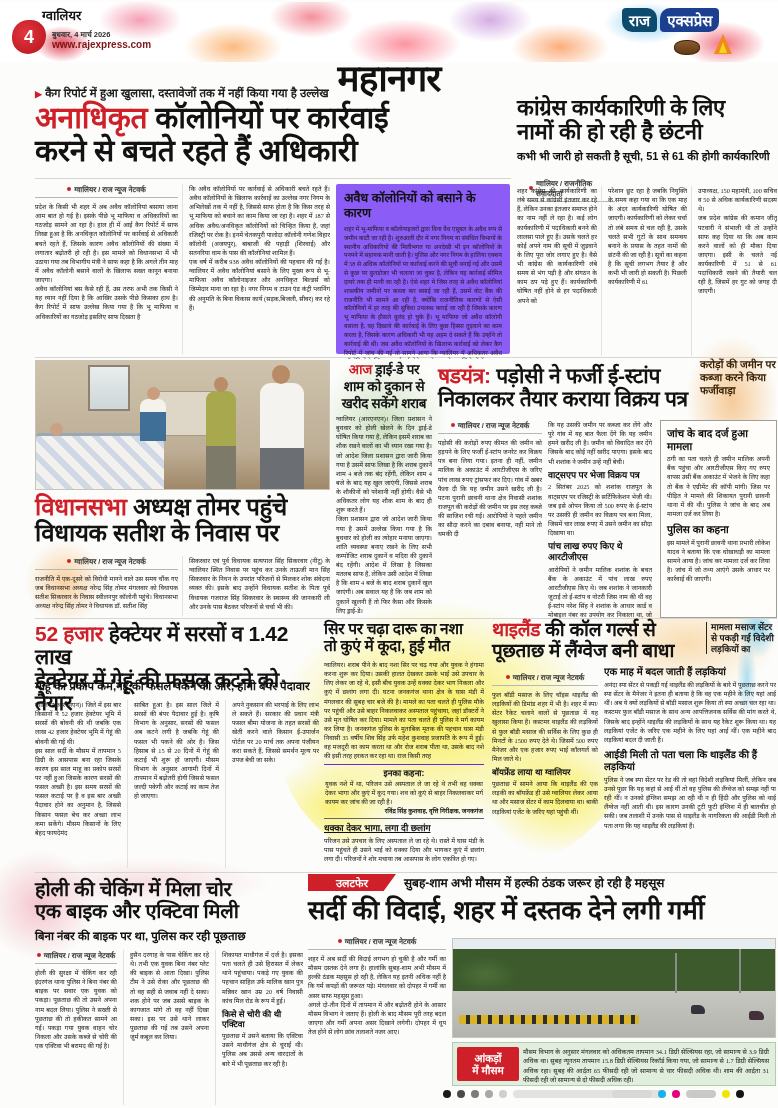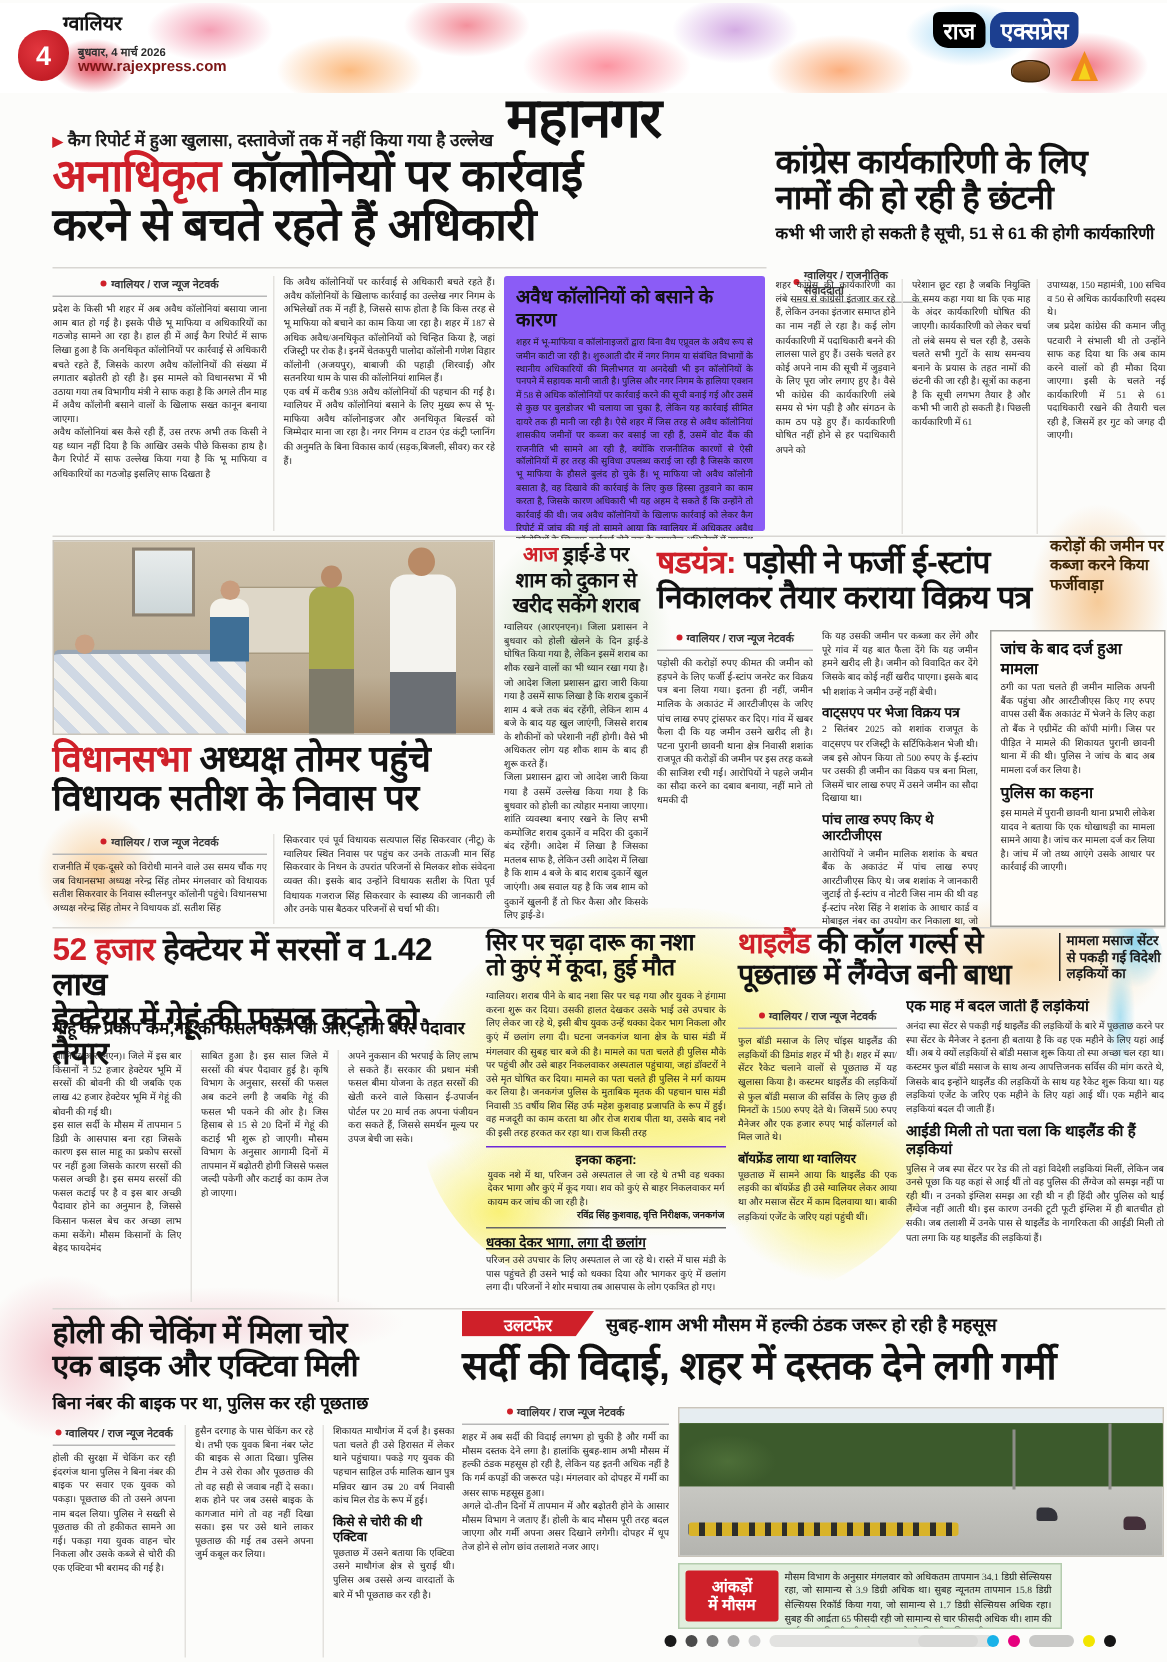--- a/index.html
+++ b/index.html
@@ -63,21 +63,21 @@
 
   <div class="band"></div>
   <div class="abs z2" style="left:42px;top:6px;font:700 13px 'Liberation Sans',sans-serif;color:#141414;">ग्वालियर</div>
   <div class="pgnum">
       <span>4</span>
     </div>
   <div class="abs z2" style="left:52px;top:29px;font:700 7.5px 'Liberation Sans',sans-serif;color:#2c2c2c;">बुधवार, 4 मार्च 2026</div>
   <div class="abs z2" style="left:52px;top:39px;font:700 10px 'Liberation Sans',sans-serif;color:#7c1616;">www.rajexpress.com</div>
   <div class="abs z2" style="left:289px;top:12px;width:200px;text-align:center;font:700 37px 'Liberation Sans',sans-serif;color:#111;letter-spacing:-1px;margin-top:39px;">महानगर</div>
   <div class="abs z2" style="left:622px;top:8px;display:flex;gap:3px;align-items:flex-start;">
-    <span class="brandbox" style="background:#000000;border-radius:4px 10px 4px 10px;">राज</span>
+    <span class="brandbox" style="background:#0c4a6e;border-radius:4px 10px 4px 10px;">राज</span>
     <span class="brandbox" style="background:#1c3f90;border-radius:10px 4px 10px 4px;">एक्सप्रेस</span>
   </div>
   <div class="abs z2" style="left:652px;top:34px;width:100px;height:24px;">
     <span class="abs" style="left:22px;top:6px;width:26px;height:15px;background:linear-gradient(#8a5a2b,#5f3a16);border-radius:45%;border:1px solid #3e2409;"></span>
     <span class="abs" style="left:62px;top:0;width:0;height:0;border-left:9px solid transparent;border-right:9px solid transparent;border-bottom:20px solid #f08a1d;"></span>
     <span class="abs" style="left:67px;top:8px;width:0;height:0;border-left:4px solid transparent;border-right:4px solid transparent;border-bottom:11px solid #f6d31c;"></span>
   </div>
 
   <div class="abs z2" style="left:35px;top:85px;width:475px;font:700 11.5px 'Liberation Sans',sans-serif;color:#1d1d1d;">
     <span class="red" style="font-size:9px;">▶</span>
@@ -262,21 +262,21 @@
   </div>
   <div class="abs z2 photo" style="left:452px;top:938px;width:324px;height:100px;background:linear-gradient(#e6edf1 0 12%,#e6edf1 12%);">
     <span class="abs" style="left:0;top:10px;width:324px;height:42px;background:radial-gradient(40px 22px at 10% 60%,#4d6e38,#3c5a2c 80%),radial-gradient(50px 24px at 30% 50%,#5d8040,#4a6b33 80%),radial-gradient(46px 22px at 52% 60%,#6d9048,#55763a 80%),radial-gradient(50px 24px at 74% 50%,#517238,#3f5e2c 80%),radial-gradient(46px 22px at 93% 60%,#628544,#4a6b33 80%);"></span>
     <span class="abs" style="left:0;top:52px;width:324px;height:48px;background:linear-gradient(#c7c7c2,#b3b3ae);"></span>
     <span class="abs" style="left:6px;top:76px;width:180px;height:9px;background:repeating-linear-gradient(90deg,#d9b328 0 7px,#2e2e2a 7px 11px);border-radius:2px;"></span>
     <span class="abs" style="left:222px;top:14px;width:2px;height:40px;background:#8d8d88;"></span>
     <span class="abs" style="left:286px;top:10px;width:2px;height:44px;background:#8d8d88;"></span>
     <span class="abs" style="left:238px;top:66px;width:14px;height:9px;background:#33333a;border-radius:3px 6px 2px 2px;"></span>
     <span class="abs" style="left:296px;top:72px;width:15px;height:9px;background:#44303a;border-radius:3px 6px 2px 2px;"></span>
   </div>
-  <div class="abs z2 wbox" style="left:452px;top:1042px;width:256px;height:44px;">
+  <div class="abs z2 wbox" style="left:452px;top:1042px;width:324px;height:44px;">
     <div class="wlabel" style="width:62px;margin:4px;border-radius:2px;">आंकड़ों
 में मौसम</div>
     <div class="bt" style="flex:1;padding:4px 6px 4px 0;font-size:6.4px;">मौसम विभाग के अनुसार मंगलवार को अधिकतम तापमान 34.1 डिग्री सेल्सियस रहा, जो सामान्य से 3.9 डिग्री अधिक था। सुबह न्यूनतम तापमान 15.8 डिग्री सेल्सियस रिकॉर्ड किया गया, जो सामान्य से 1.7 डिग्री सेल्सियस अधिक रहा। सुबह की आर्द्रता 65 फीसदी रही जो सामान्य से चार फीसदी अधिक थी। शाम की आर्द्रता 31 फीसदी रही जो सामान्य से दो फीसदी अधिक रही।</div>
   </div>
 
   <div class="dotrow" style="left:443px;top:1090px;">
     <span class="cdot" style="background:#1a1a1a;"></span>
     <span class="cdot" style="background:#4a4a4a;"></span>
     <span class="cdot" style="background:#7c7c7c;"></span>
     <span class="cdot" style="background:#a8a8a8;"></span>

